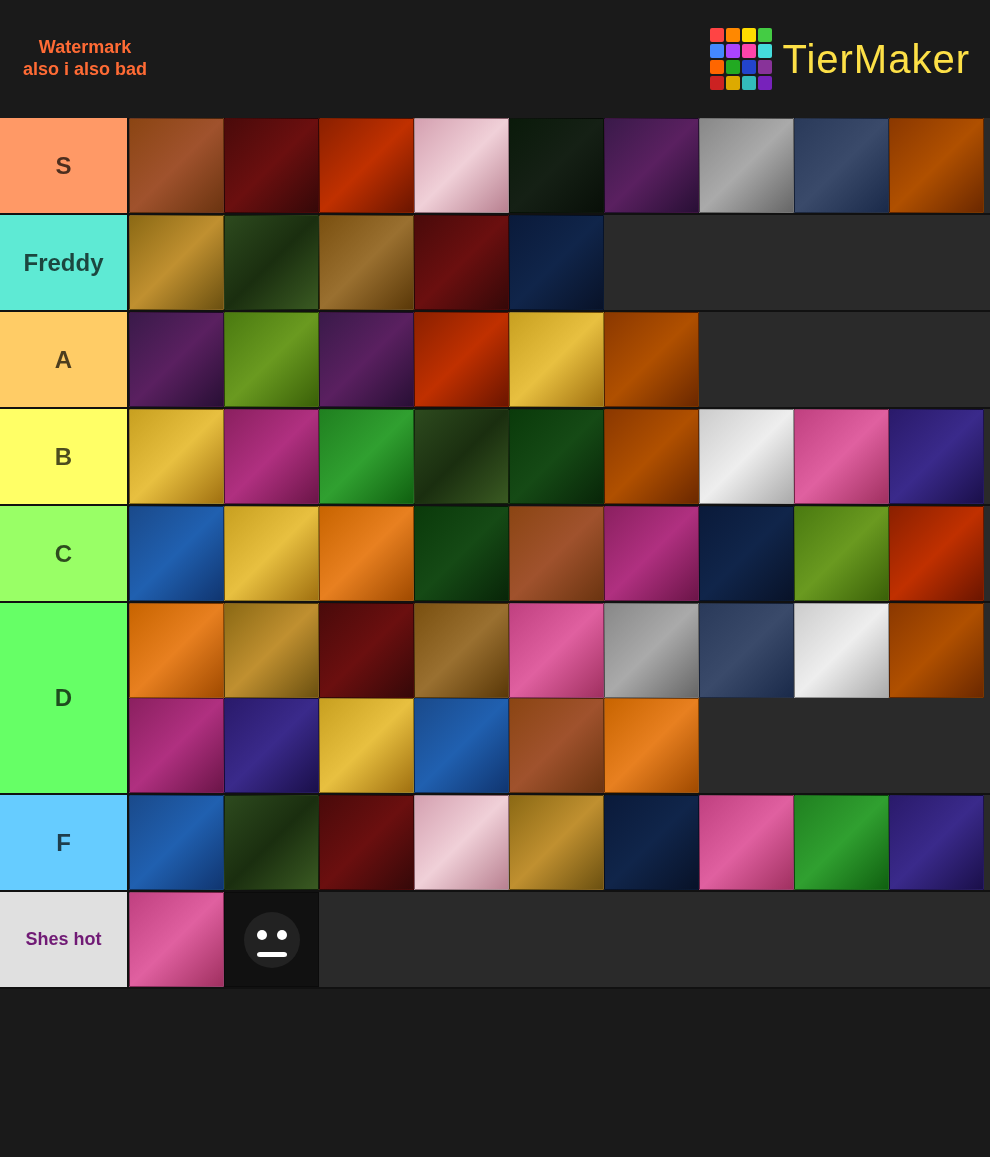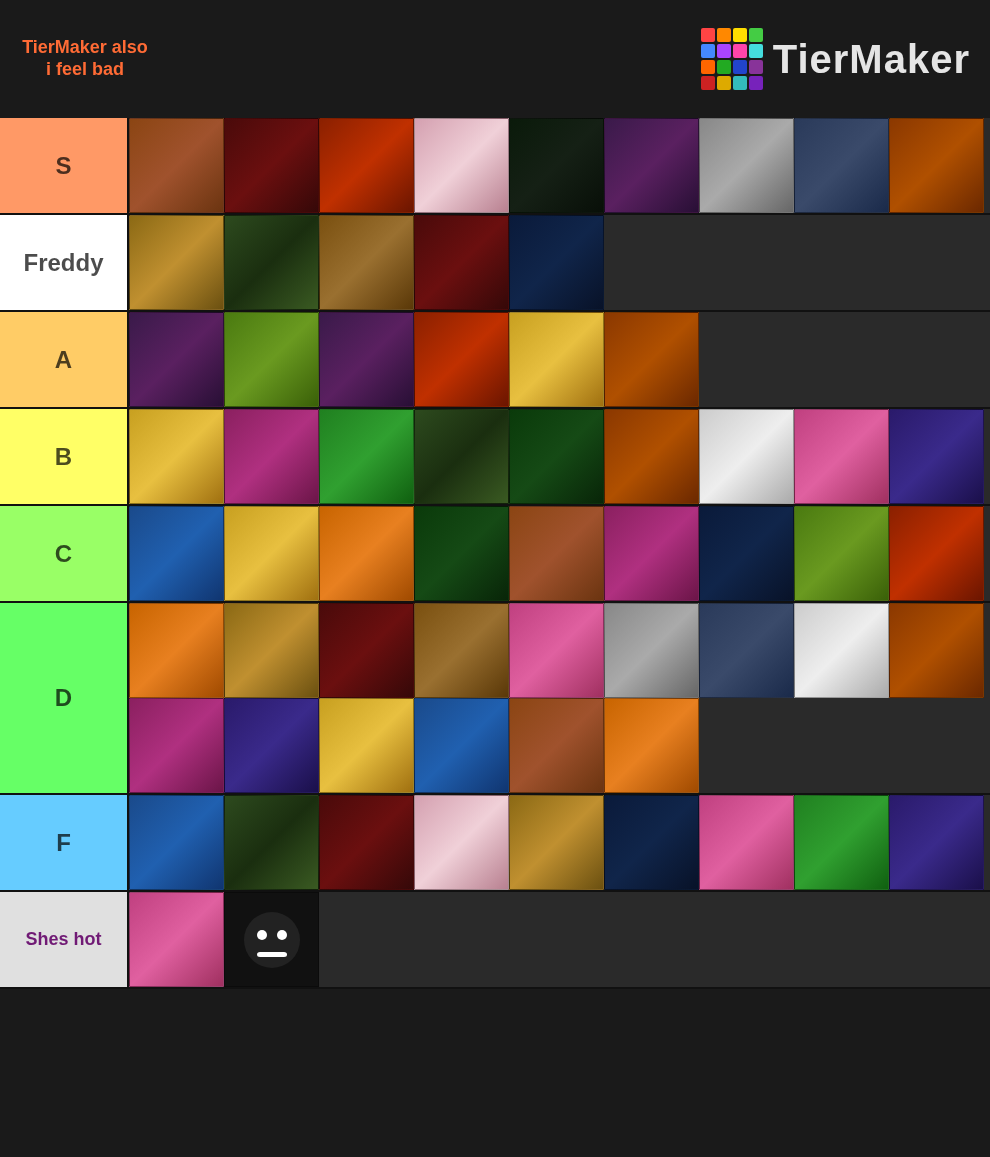--- a/index.html
+++ b/index.html
@@ -46,23 +46,23 @@
       gap: 2px;
     }
 
     .logo-cell {
       width: 14px;
       height: 14px;
       border-radius: 2px;
     }
 
     .tiermaker-text {
-      color: #e5e5e5;
+      color: #fde047;
       font-size: 40px;
-      font-weight: bold;
+      font-weight: normal;
       font-family: Arial Black, sans-serif;
       letter-spacing: 1px;
     }
 
     
     .tier-row {
       display: flex;
       width: 100%;
       border-bottom: 2px solid #111;
     }
@@ -82,21 +82,21 @@
     }
 
     .tier-content {
       display: flex;
       flex-wrap: wrap;
       flex: 1;
       background: #2a2a2a;
       border-left: 2px solid #111;
     }
     .tier-s { background: #ff9966; }
-    .tier-freddy { background: #ffffff; }
+    .tier-freddy { background: #5eead4; }
     .tier-a { background: #ffcc66; }
     .tier-b { background: #ffff66; }
     .tier-c { background: #99ff66; }
     .tier-d { background: #66ff66; }
     .tier-f { background: #66ccff; }
     .tier-shes-hot { background: #e0e0e0; }
 
     
     .char {
       width: 95px;
@@ -161,21 +161,21 @@
       color: rgba(0,0,0,0.7);
     }
   </style>
 </head>
 <body>
 
 <div class="tier-list">
 
   <div class="header">
     <div class="header-left">
-      <span>TierMaker also i feel bad</span>
+      <span>Watermark also i also bad</span>
     </div>
     <div class="tiermaker-logo">
       <div class="logo-grid">
         <div class="logo-cell lc1"></div>
         <div class="logo-cell lc2"></div>
         <div class="logo-cell lc3"></div>
         <div class="logo-cell lc4"></div>
         <div class="logo-cell lc5"></div>
         <div class="logo-cell lc6"></div>
         <div class="logo-cell lc7"></div>

